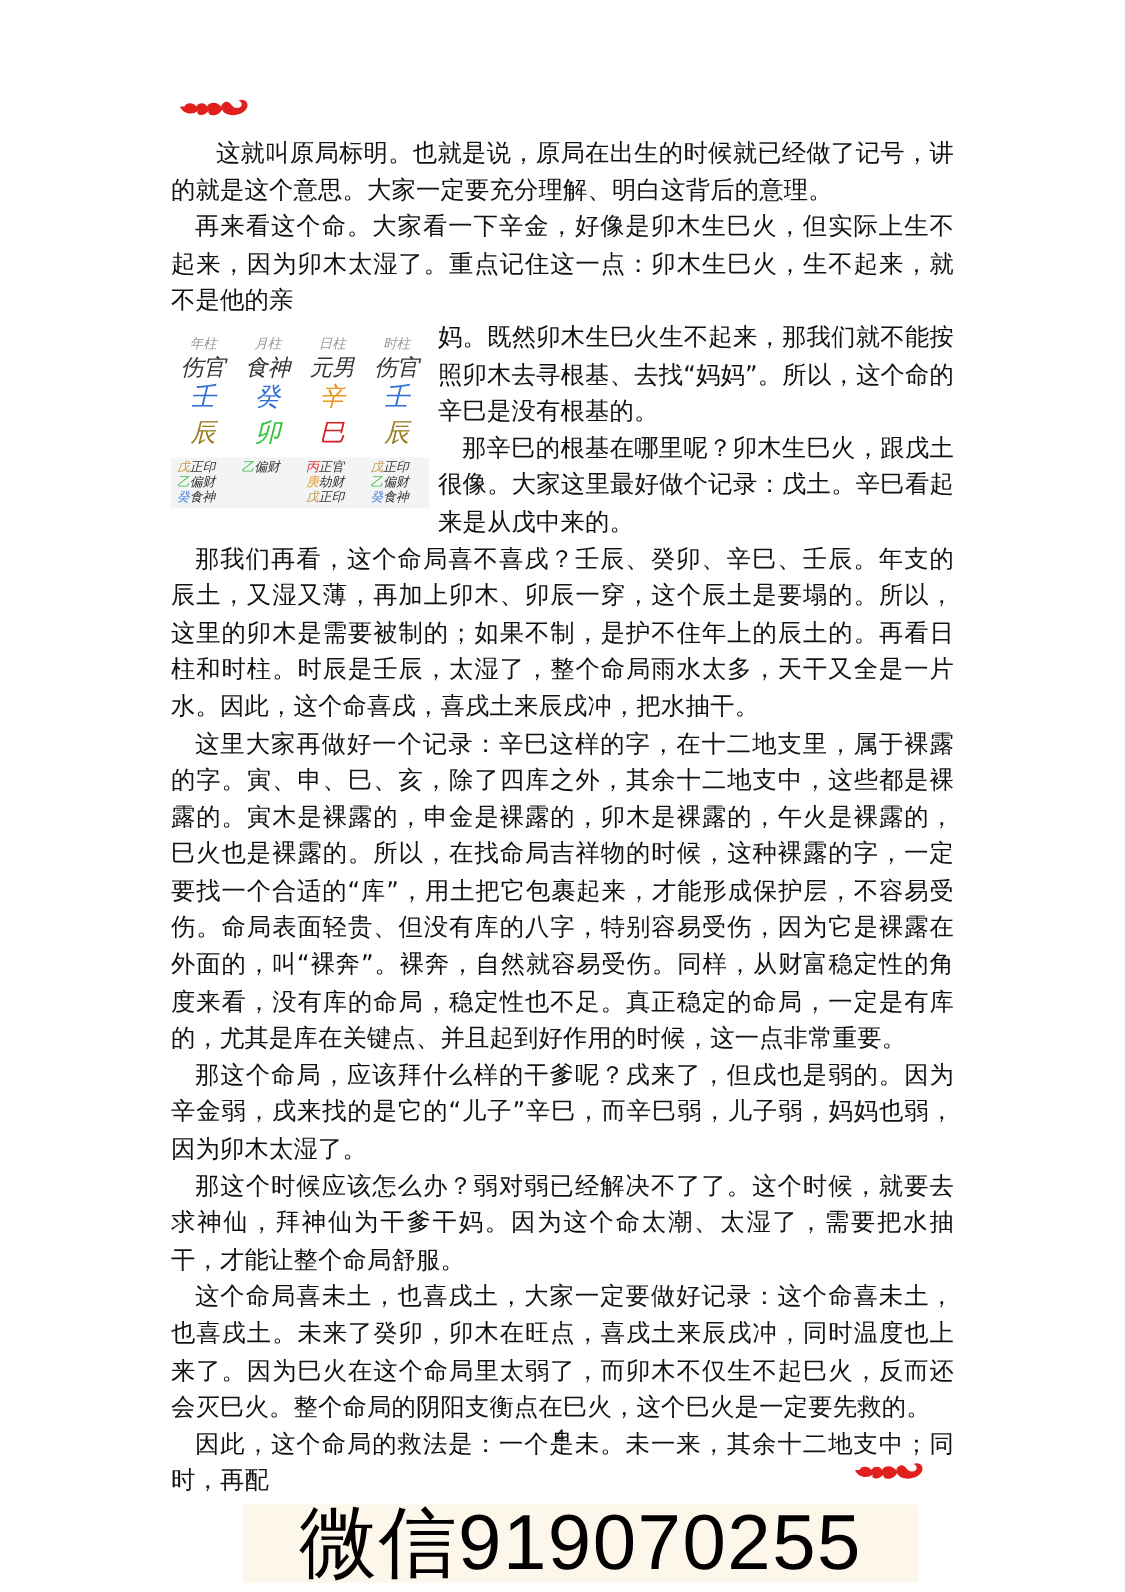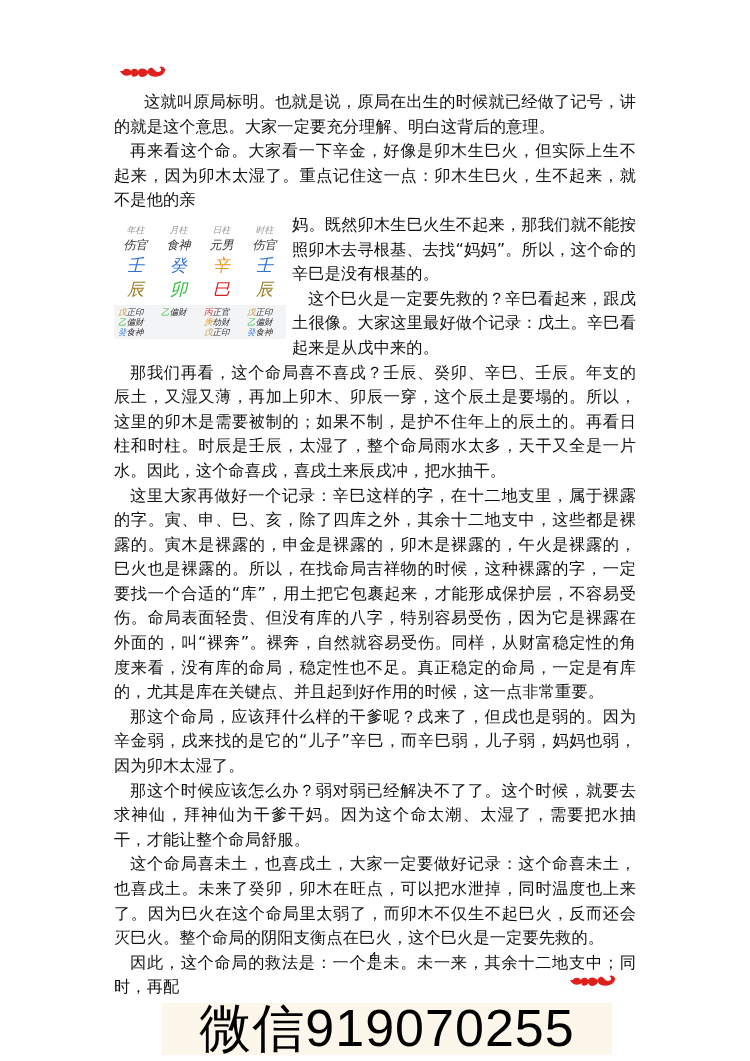--- a/index.html
+++ b/index.html
@@ -14,21 +14,21 @@
   .p { font-size: 16.2px; line-height: 24.6px; margin: 0; text-indent: 16px; letter-spacing: 0.15px; text-align: justify; }
   .p.first { text-indent: 30px; }
   .p.noindent { text-indent: 0; }
 
   .float-wrap { position: relative; }
   .chart-card { float: left; width: 172px; height: 126px; margin: 10px 6px 8px 0; font-style: italic; }
   .bazi { width: 172px; font-size: 9px; }
   .bazi .row { display: flex; }
   .bazi .cell { width: 43px; text-align: center; }
   .bazi .lbl { color: #999; font-size: 9px; height: 14px; line-height: 14px; }
-  .bazi .ss { color: #333; font-size: 12px; height: 16px; line-height: 16px; }
+  .bazi .ss { color: #333; font-size: 15px; height: 16px; line-height: 16px; }
   .bazi .big { font-size: 17px; height: 24px; line-height: 24px; }
   .hidden-box { display: flex; background: #f3f4f6; margin-top: 4px; padding: 2px 0; }
   .hidden-box .cell { text-align: left; padding-left: 4px; box-sizing: border-box; }
   .hs { font-size: 8.5px; line-height: 10px; color: #333; white-space: nowrap; }
 
   .page-num { position: absolute; left: 370px; top: 950px; font-size: 12px; color: #111; font-family: "Liberation Sans", sans-serif; }
 
   .watermark { position: absolute; left: 162px; top: 1003px; width: 450px; height: 52px;
                background: #fdf6ea; display: flex; align-items: center; justify-content: center; }
   .watermark span { font-size: 52px; color: #000000; font-family: "Liberation Sans", sans-serif; letter-spacing: 1px; text-align: center; }
@@ -89,29 +89,29 @@
             </div>
           <div class="cell">
               <div class="hs"><span style="color: rgb(200, 160, 80);">戊</span><span>正印</span></div>
               <div class="hs"><span style="color: rgb(63, 191, 74);">乙</span><span>偏财</span></div>
               <div class="hs"><span style="color: rgb(63, 127, 224);">癸</span><span>食神</span></div>
             </div>
         </div>
       </div>
     </div>
     <p class="p noindent">妈。既然卯木生巳火生不起来，那我们就不能按照卯木去寻根基、去找“妈妈”。所以，这个命的辛巳是没有根基的。</p>
-    <p class="p">这个巳火是一定要先救的？辛巳看起来，跟戊土很像。大家这里最好做个记录：戊土。辛巳看起来是从戊中来的。</p>
+    <p class="p">那辛巳的根基在哪里呢？卯木生巳火，跟戊土很像。大家这里最好做个记录：戊土。辛巳看起来是从戊中来的。</p>
     <div style="clear: both;"></div>
   </div>
 
   <p class="p">那我们再看，这个命局喜不喜戌？壬辰、癸卯、辛巳、壬辰。年支的辰土，又湿又薄，再加上卯木、卯辰一穿，这个辰土是要塌的。所以，这里的卯木是需要被制的；如果不制，是护不住年上的辰土的。再看日柱和时柱。时辰是壬辰，太湿了，整个命局雨水太多，天干又全是一片水。因此，这个命喜戌，喜戌土来辰戌冲，把水抽干。</p>
   <p class="p">这里大家再做好一个记录：辛巳这样的字，在十二地支里，属于裸露的字。寅、申、巳、亥，除了四库之外，其余十二地支中，这些都是裸露的。寅木是裸露的，申金是裸露的，卯木是裸露的，午火是裸露的，巳火也是裸露的。所以，在找命局吉祥物的时候，这种裸露的字，一定要找一个合适的“库”，用土把它包裹起来，才能形成保护层，不容易受伤。命局表面轻贵、但没有库的八字，特别容易受伤，因为它是裸露在外面的，叫“裸奔”。裸奔，自然就容易受伤。同样，从财富稳定性的角度来看，没有库的命局，稳定性也不足。真正稳定的命局，一定是有库的，尤其是库在关键点、并且起到好作用的时候，这一点非常重要。</p>
   <p class="p">那这个命局，应该拜什么样的干爹呢？戌来了，但戌也是弱的。因为辛金弱，戌来找的是它的“儿子”辛巳，而辛巳弱，儿子弱，妈妈也弱，因为卯木太湿了。</p>
   <p class="p">那这个时候应该怎么办？弱对弱已经解决不了了。这个时候，就要去求神仙，拜神仙为干爹干妈。因为这个命太潮、太湿了，需要把水抽干，才能让整个命局舒服。</p>
-  <p class="p">这个命局喜未土，也喜戌土，大家一定要做好记录：这个命喜未土，也喜戌土。未来了癸卯，卯木在旺点，可以把水泄掉，同时温度也上来了。因为巳火在这个命局里太弱了，而卯木不仅生不起巳火，反而还会灭巳火。整个命局的阴阳支衡点在巳火，这个巳火是一定要先救的。</p>
+  <p class="p">这个命局喜未土，也喜戌土，大家一定要做好记录：这个命喜未土，也喜戌土。未来了癸卯，卯木在旺点，喜戌土来辰戌冲，同时温度也上来了。因为巳火在这个命局里太弱了，而卯木不仅生不起巳火，反而还会灭巳火。整个命局的阴阳支衡点在巳火，这个巳火是一定要先救的。</p>
   <p class="p">因此，这个命局的救法是：一个是未。未一来，其余十二地支中；同时，再配</p>
 </div>
 
 <div class="page-num">4</div>
 
 <div class="ornament" id="orn-bottom">
   <svg viewBox="0 0 50 16">
       <path d="M2 7 C4 12 10 13 14 10 C12 13 18 14 21 10 C20 14 28 14 30 9 C32 14 42 14 46 9 C49 5 45 1 41 3 C44 4 44 8 40 8 C36 8 36 3 32 4 C30 5 29 7 30 8 C28 4 22 3 20 7 C19 4 14 4 13 7 C11 4 6 4 5 7 Z" fill="#e0201c"></path>
     </svg>
 </div>

